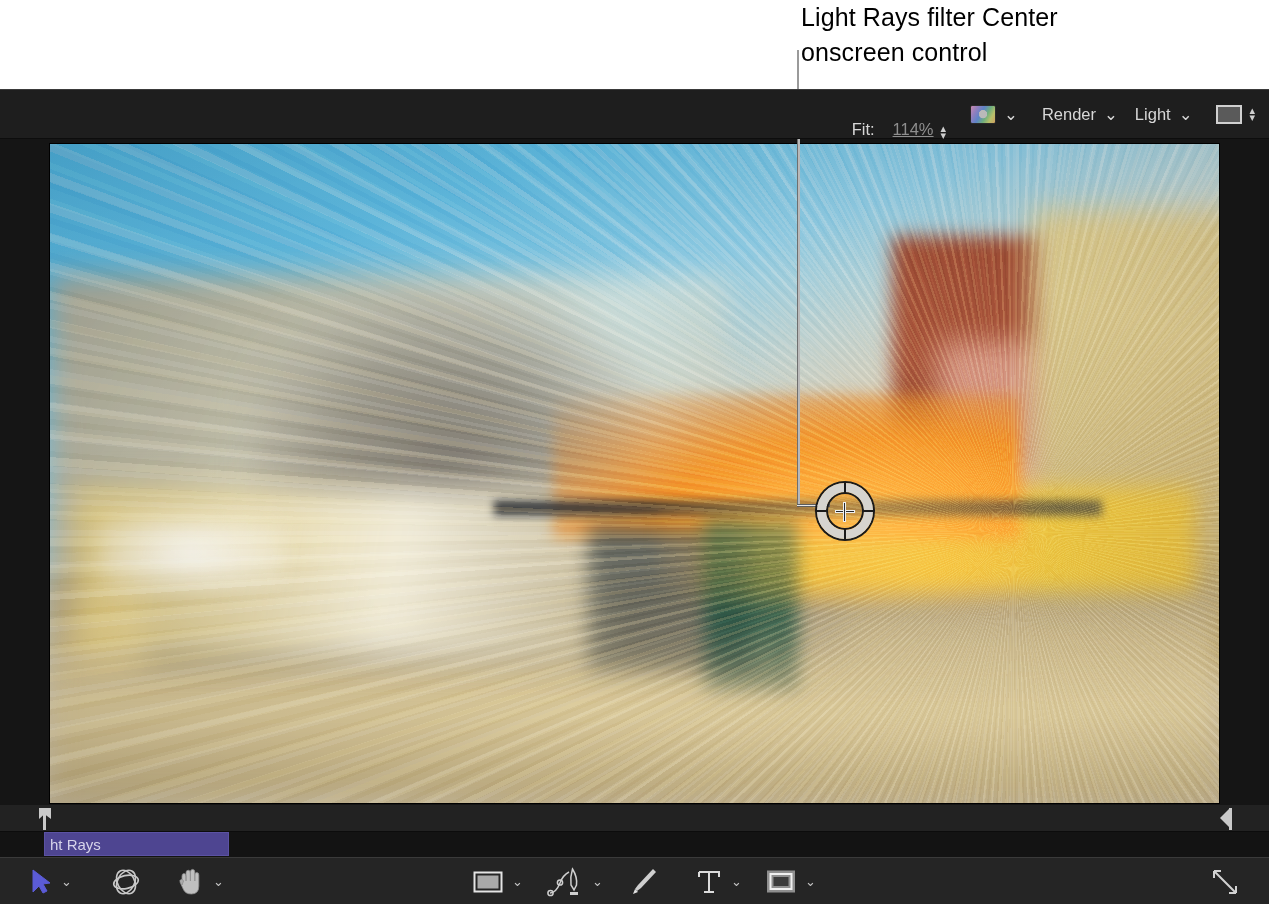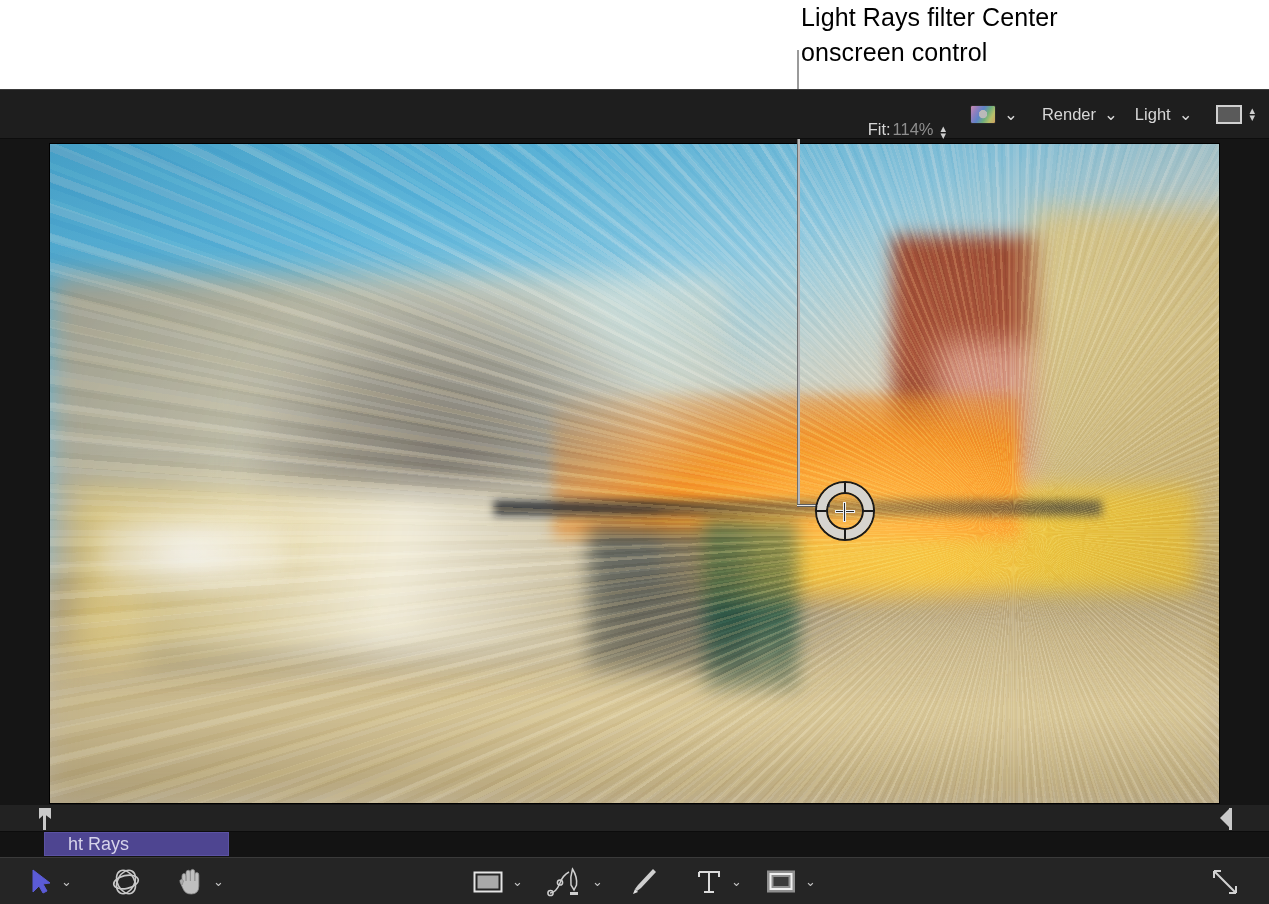--- a/index.html
+++ b/index.html
@@ -243,21 +243,21 @@
   .end-tri {
     position:absolute; right:3px; top:1px; width:9px; height:18px;
     background:#c9c9c9; clip-path:polygon(100% 0,100% 100%,0 50%);
   }
   .clip-bar {
     position:absolute; left:44px; top:832px; width:185px; height:24px;
     background:#4e4591; border:1px solid #5b52a3;
     display:flex; align-items:center; overflow:hidden;
   }
   .clip-label {
-    color:#d6d3ea; font-size:18px; padding-left:23px; white-space:nowrap;
+    color:#d6d3ea; font-size:15px; padding-left:5px; white-space:nowrap;
   }
 
   
   .toolbar-bottom {
     position:absolute; left:0; top:857px; width:1269px; height:47px;
     background:#252525; border-top:1px solid #3a3a3a;
   }
   .tool { position:absolute; top:0; height:47px;
     display:flex; align-items:center; gap:0px; }
   .chev-sm { color:#c5c5c5; font-size:13px; margin-left:9px; }
@@ -270,21 +270,21 @@
 <div id="app">
 
   <div class="callout-text">Light Rays filter Center
 onscreen control</div>
   <div class="callout-line-v"></div>
 
   <div class="toolbar-top">
 
     <div class="tb-group" style="margin-right:24px;align-items:flex-end;">
       <span class="tb-label">Fit:</span>
-      <span class="tb-value" style="margin-left:2px;">114%</span>
+      <span class="tb-value" style="margin-left:18px;text-decoration:underline;">114%</span>
       <span class="stepper">
         <span>▴</span>
         <span>▾</span>
       </span>
     </div>
 
     <div class="tb-group" style="margin-right:24px;">
       <span class="swatch-grad"></span>
       <span class="tb-label chev">⌄</span>
     </div>

